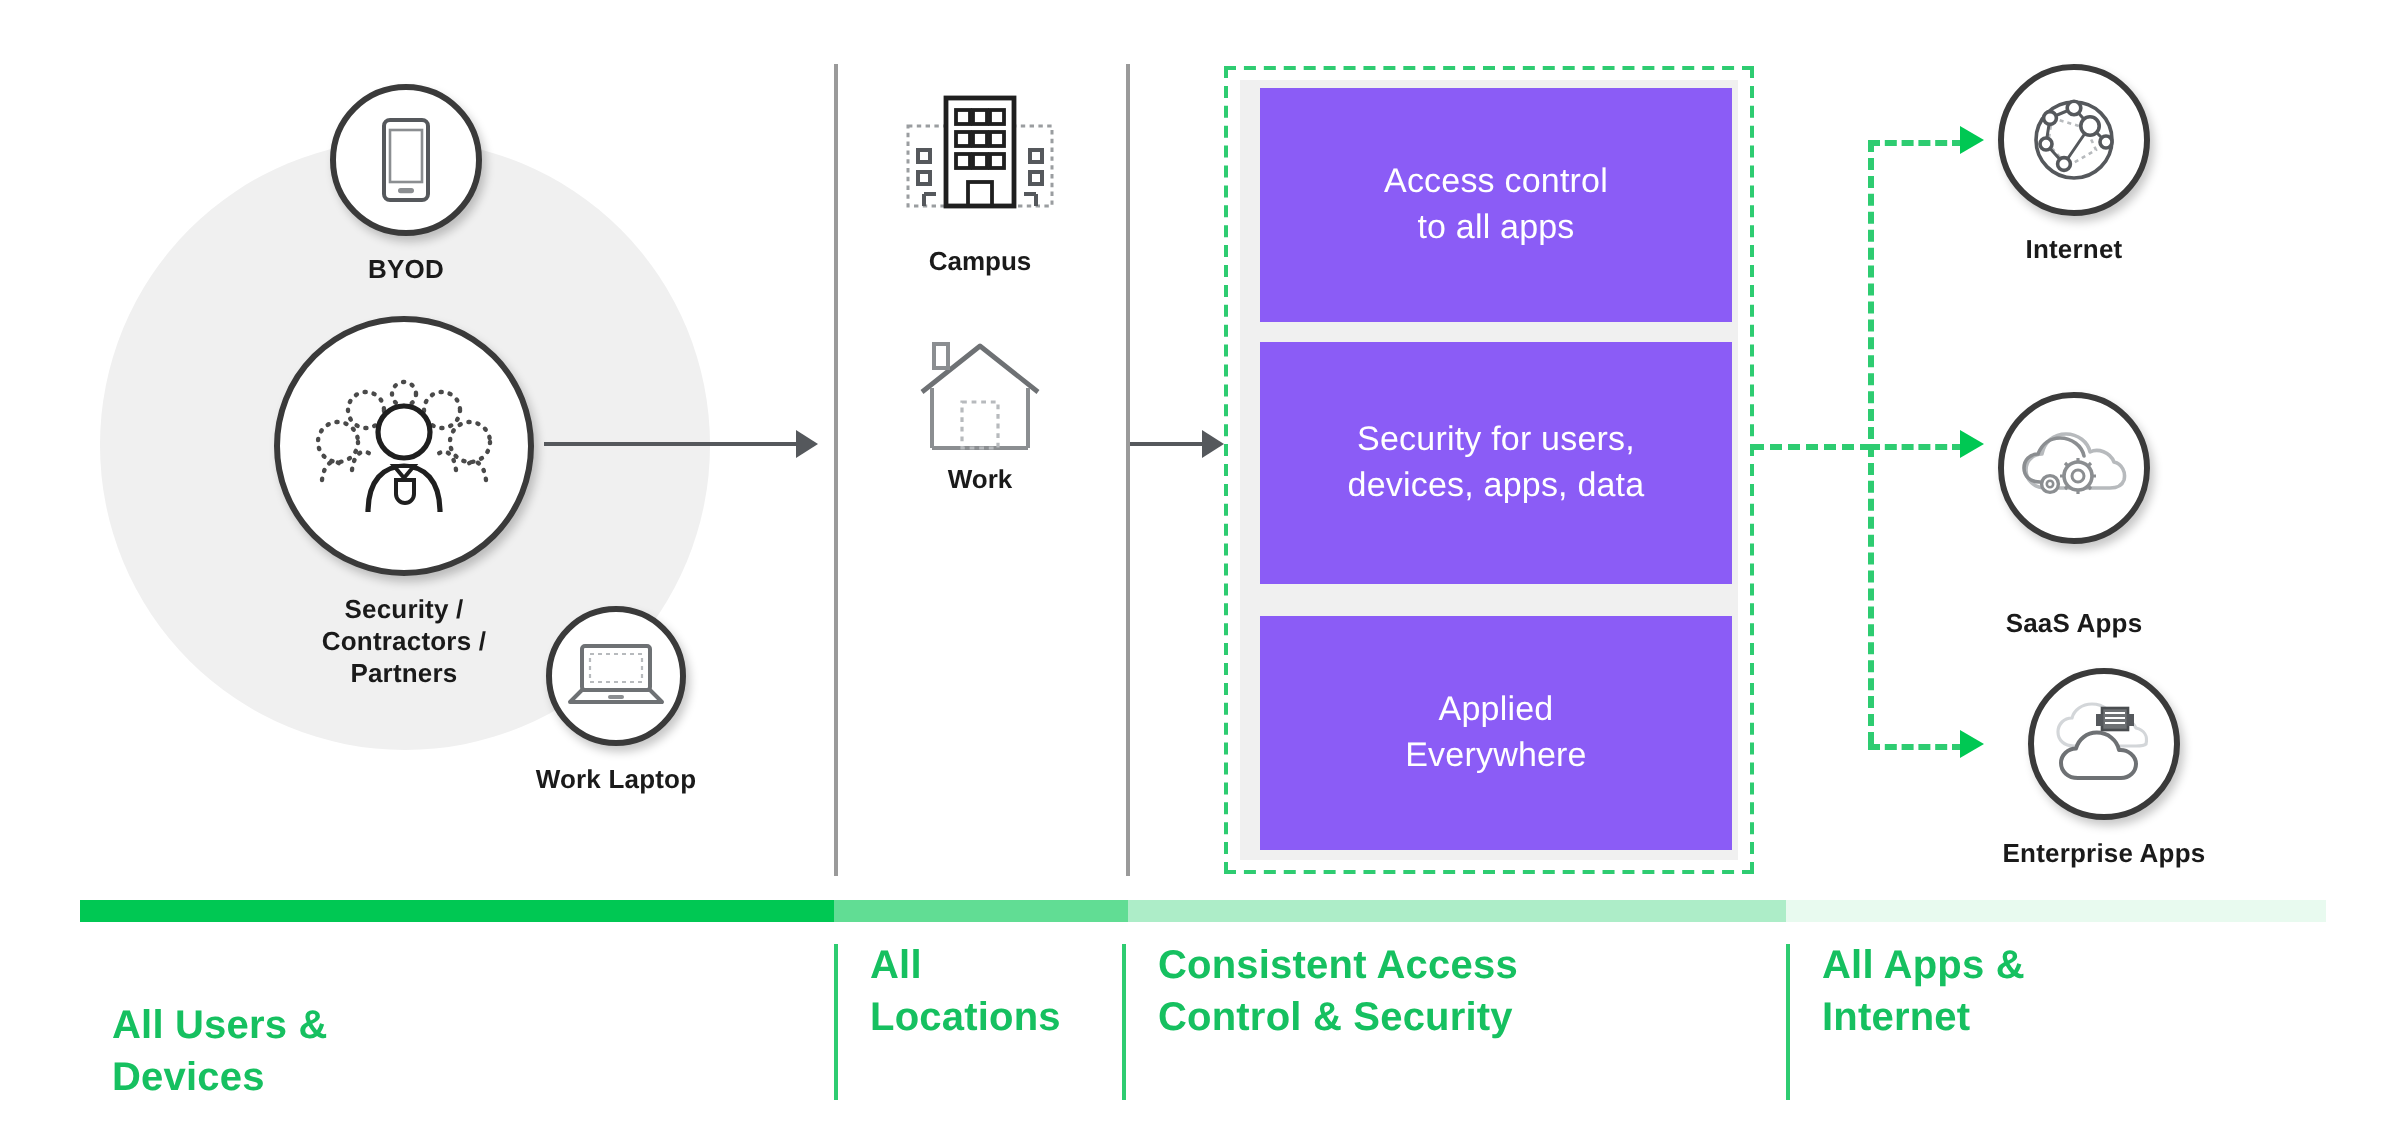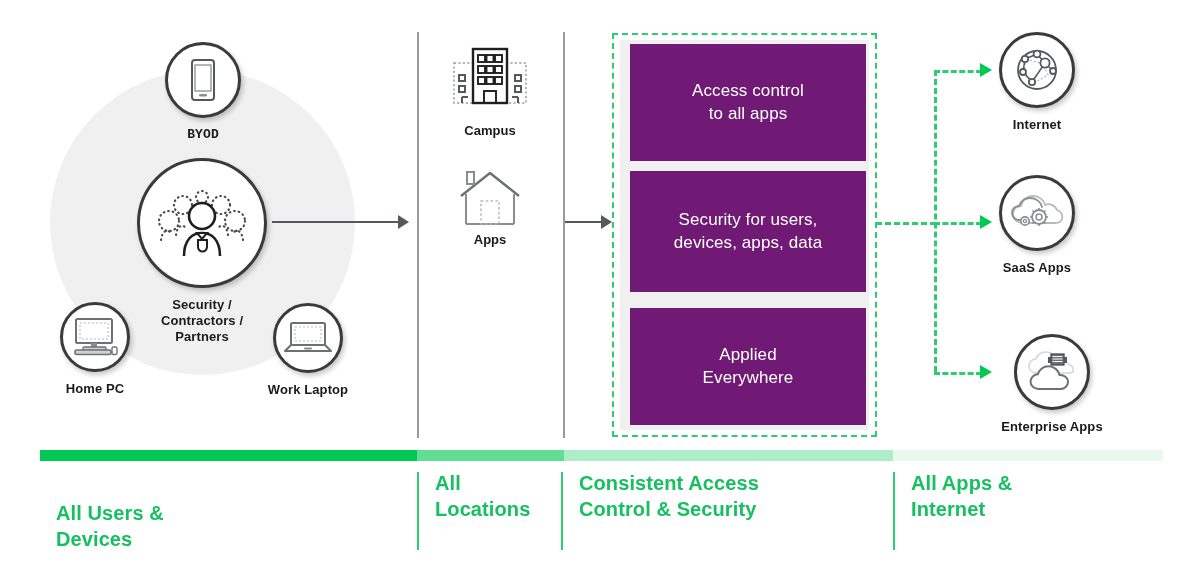--- a/index.html
+++ b/index.html
@@ -46,21 +46,21 @@
   
   .dashbox{
     position:absolute;left:612px;top:33px;width:265px;height:404px;
     border:2px dashed #2ecc71;box-sizing:border-box;
   }
   .panel-inner{
     position:absolute;left:620px;top:40px;width:249px;height:390px;
     background:#f0f0f0;
   }
   .gbox{
-    position:absolute;background:#701a75;color:#ffffff;
+    position:absolute;background:#8b5cf6;color:#ffffff;
     display:flex;align-items:center;justify-content:center;text-align:center;
     font-size:17px;line-height:1.33;font-weight:400;white-space:pre-line;
     letter-spacing:.1px;
   }
 
   
   .gdash-h{position:absolute;height:0;border-top:3px dashed #2ecc71;}
   .gdash-v{position:absolute;width:0;border-left:3px dashed #2ecc71;}
   .gdash-head{
     position:absolute;width:0;height:0;
@@ -82,21 +82,21 @@
   
   svg{display:block;}
 </style>
 </head>
 <body>
 
 <div class="stage">
 
   <div class="blob"></div>
 
-  <div class="node" style="left:153px;top:42px;width:100px;font-family:Liberation Mono, monospace;">
+  <div class="node" style="left:153px;top:42px;width:100px;">
     <div class="circle" style="width:76px;height:76px;">
       <span>
         <svg width="30" height="44" viewBox="0 0 30 44">
           <rect x="4" y="2" width="22" height="40" rx="3" fill="#fff" stroke="#55585c" stroke-width="2"></rect>
           <rect x="7" y="7" width="16" height="26" fill="#fff" stroke="#8b8e91" stroke-width="1.3"></rect>
           <rect x="11" y="36" width="8" height="2.6" rx="1.3" fill="#8b8e91"></rect>
         </svg>
       </span>
     </div>
     <div class="node-label">BYOD</div>
@@ -124,35 +124,20 @@
           <path d="M41 45 h10 l-5 6 z" fill="#fff" stroke="#1f1f1f" stroke-width="2"></path>
           <path d="M42 52 h9 v7 a4.5 4.5 0 0 1 -4.5 4.5 a4.5 4.5 0 0 1 -4.5 -4.5 z" fill="#fff" stroke="#1f1f1f" stroke-width="2"></path>
         </svg>
       </span>
     </div>
     <div class="node-label">Security /
 Contractors /
 Partners</div>
   </div>
 
-  <div class="node" style="left:45px;top:302px;width:100px;">
-    <div class="circle" style="width:70px;height:70px;">
-      <span>
-        <svg width="48" height="40" viewBox="0 0 48 40">
-          <rect x="5" y="2" width="36" height="24" rx="1.5" fill="#fff" stroke="#6e7174" stroke-width="2"></rect>
-          <rect x="9" y="6" width="28" height="16" fill="#fff" stroke="#b7babd" stroke-width="1.1" stroke-dasharray="2 2"></rect>
-          <rect x="20" y="26" width="6" height="4" fill="#8b8e91"></rect>
-          <rect x="12" y="30" width="23" height="3.4" rx="1.2" fill="#cfd2d5" stroke="#6e7174" stroke-width="1.4"></rect>
-          <rect x="4" y="33" width="36" height="4.5" rx="1.6" fill="#cfd2d5" stroke="#6e7174" stroke-width="1.6"></rect>
-          <rect x="41" y="30" width="5" height="7.5" rx="1.4" fill="#fff" stroke="#6e7174" stroke-width="1.4"></rect>
-        </svg>
-      </span>
-    </div>
-    <div class="node-label">Home PC</div>
-  </div>
 
   <div class="node" style="left:258px;top:303px;width:100px;">
     <div class="circle" style="width:70px;height:70px;">
       <span>
         <svg width="52" height="36" viewBox="0 0 52 36">
           <rect x="9" y="3" width="34" height="22" rx="1.5" fill="#fff" stroke="#6e7174" stroke-width="2"></rect>
           <rect x="13" y="7" width="26" height="14" fill="#fff" stroke="#b7babd" stroke-width="1.1" stroke-dasharray="2 2"></rect>
           <path d="M3 31 L9 25 H43 L49 31 Z" fill="#fff" stroke="#6e7174" stroke-width="2" stroke-linejoin="round"></path>
           <rect x="22" y="27.5" width="8" height="2" rx="1" fill="#8b8e91"></rect>
         </svg>
@@ -205,21 +190,21 @@
 
   <div class="loc" style="left:420px;top:168px;">
     <span>
       <svg width="70" height="58" viewBox="0 0 70 58">
         <path d="M6 28 L35 5 L64 28" fill="none" stroke="#6e7174" stroke-width="2.4" stroke-linejoin="round"></path>
         <path d="M11 26 v30 M59 26 v30 M11 56 h48" fill="none" stroke="#8b8e91" stroke-width="2"></path>
         <rect x="12" y="4" width="7" height="12" fill="#fff" stroke="#8b8e91" stroke-width="2"></rect>
         <rect x="26" y="33" width="18" height="23" fill="none" stroke="#b7babd" stroke-width="1.6" stroke-dasharray="2.4 2.4"></rect>
       </svg>
     </span>
-    <div class="loc-label">Apps</div>
+    <div class="loc-label">Work</div>
   </div>
 
 
   <div class="vdiv" style="left:563px;top:32px;height:406px;"></div>
 
   <div class="arrow-line" style="left:565px;top:221px;width:38px;"></div>
   <div class="arrow-head" style="left:601px;top:215px;"></div>
 
   <div class="panel-inner"></div>
   <div class="dashbox"></div>
@@ -261,21 +246,21 @@
             <circle cx="41" cy="26" r="3"></circle>
             <circle cx="11" cy="27" r="3"></circle>
             <circle cx="20" cy="37" r="3.2"></circle>
           </g>
         </svg>
       </span>
     </div>
     <div class="node-label">Internet</div>
   </div>
 
-  <div class="node" style="left:987px;top:175px;width:100px;">
+  <div class="node" style="left:987px;top:196px;width:100px;gap:23px;">
     <div class="circle" style="width:76px;height:76px;">
       <span>
         <svg width="56" height="40" viewBox="0 0 56 40">
           <path d="M14 30 C8 30 4 26 4 21 C4 16 8 13 12 13 C13 7 18 3 24 3 C30 3 35 7 36 12 C40 10 46 12 48 17 C52 18 54 22 53 26 C52 29 49 30 46 30 Z" fill="#fff" stroke="#b7babd" stroke-width="1.8" stroke-linejoin="round"></path>
           <path d="M11 27 C6 27 3 24 3 20 C3 16 6 13 10 13 C12 8 16 5 21 5 C27 5 32 9 33 14" fill="none" stroke="#8b8e91" stroke-width="1.8" stroke-linecap="round"></path>
           <circle cx="30" cy="24" r="7" fill="#fff" stroke="#8b8e91" stroke-width="1.8"></circle>
           <circle cx="30" cy="24" r="3" fill="#fff" stroke="#8b8e91" stroke-width="1.5"></circle>
           <g stroke="#8b8e91" stroke-width="1.6">
             <path d="M30 15 v2.5 M30 30.5 v2.5 M21 24 h2.5 M36.5 24 h2.5 M23.5 17.5 l1.8 1.8 M34.7 28.7 l1.8 1.8 M36.5 17.5 l-1.8 1.8 M25.3 28.7 l-1.8 1.8"></path>
           </g>

